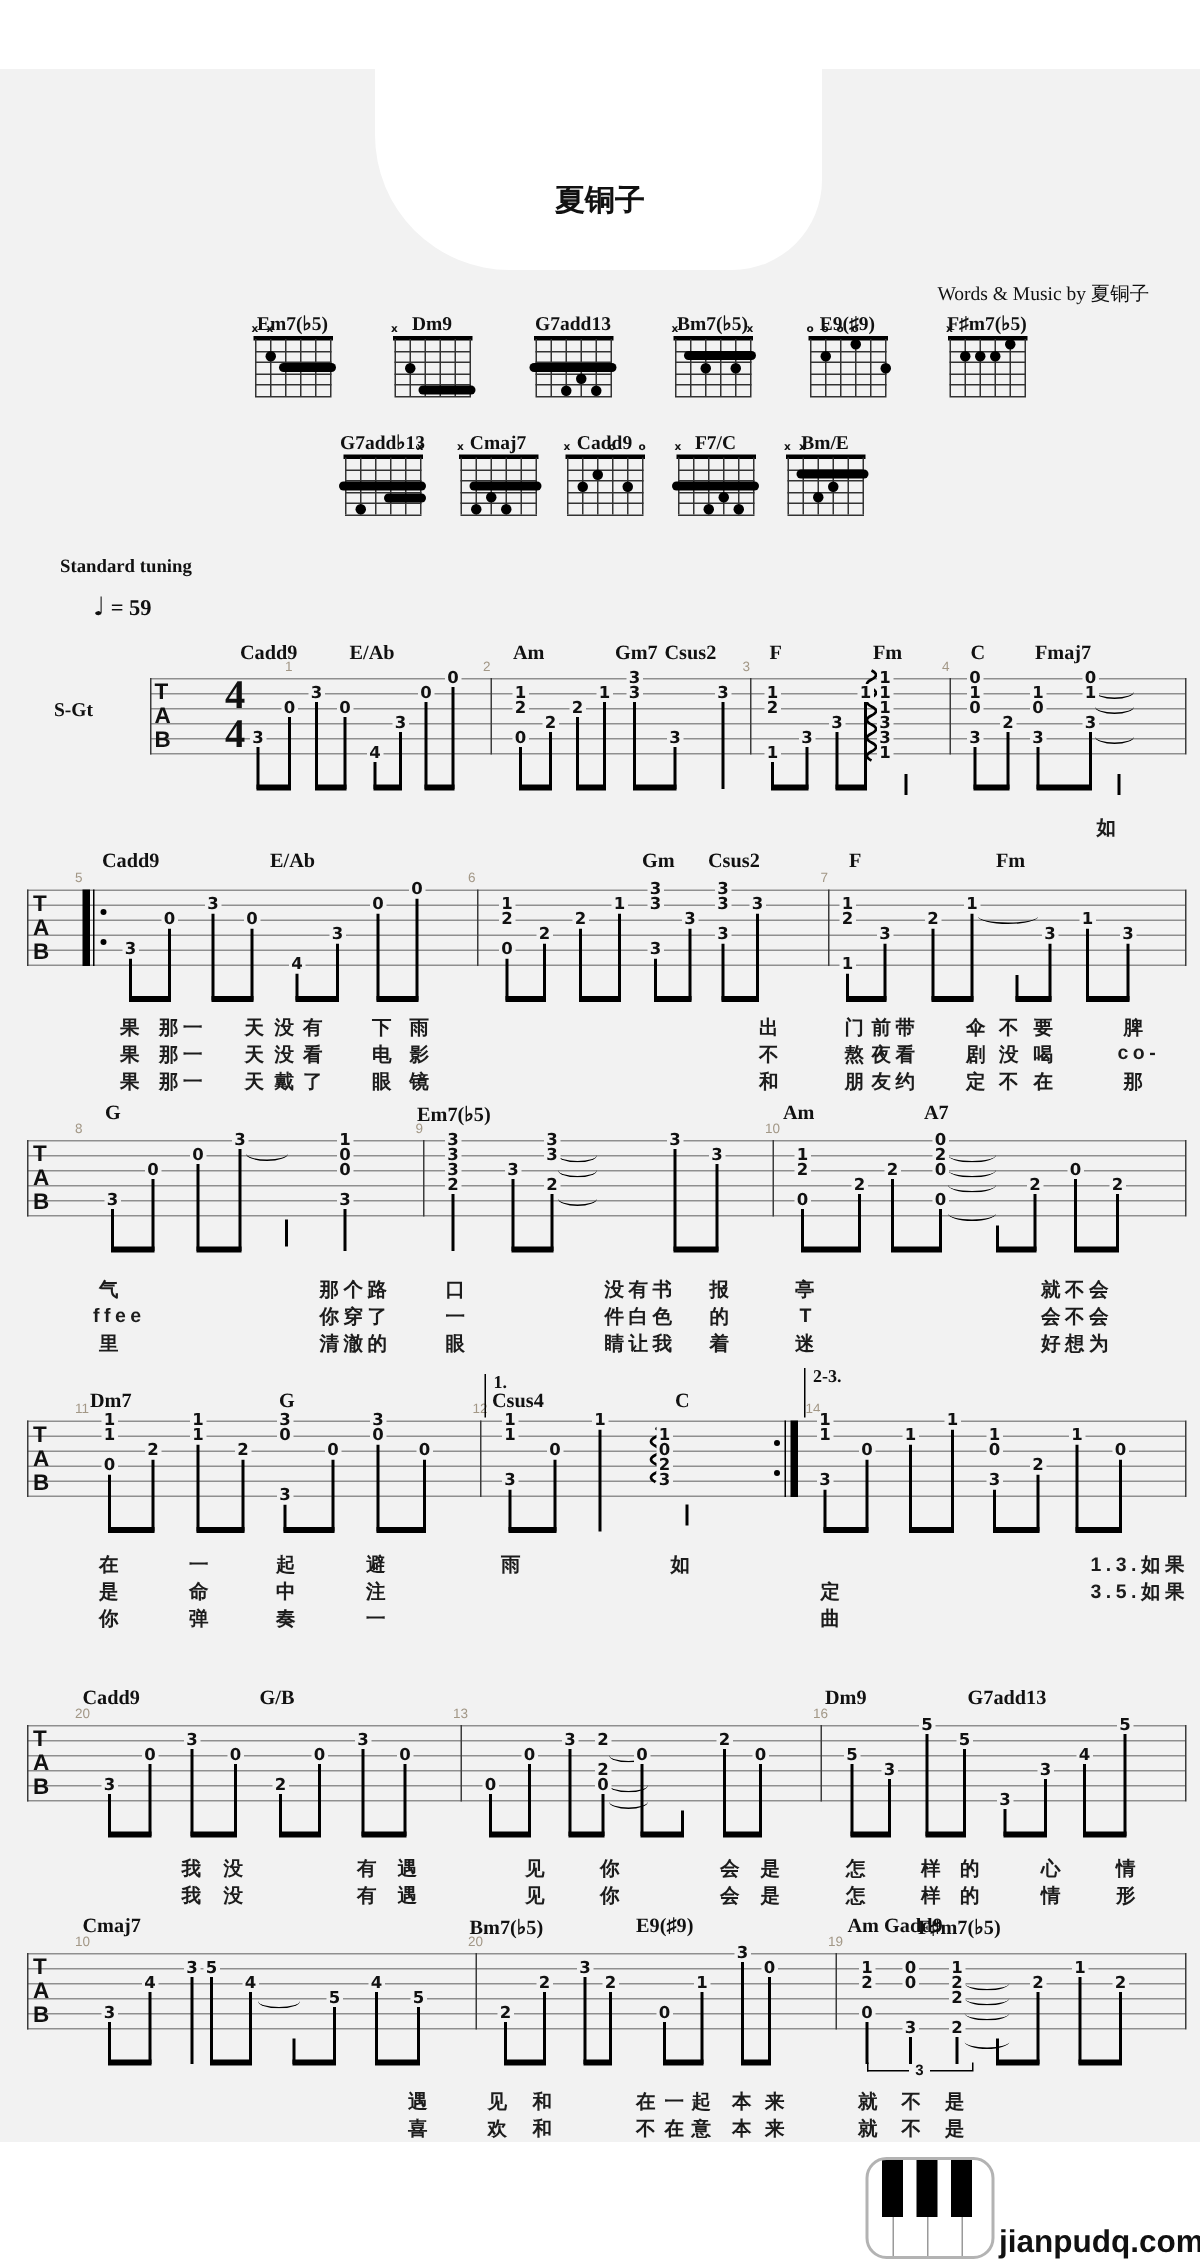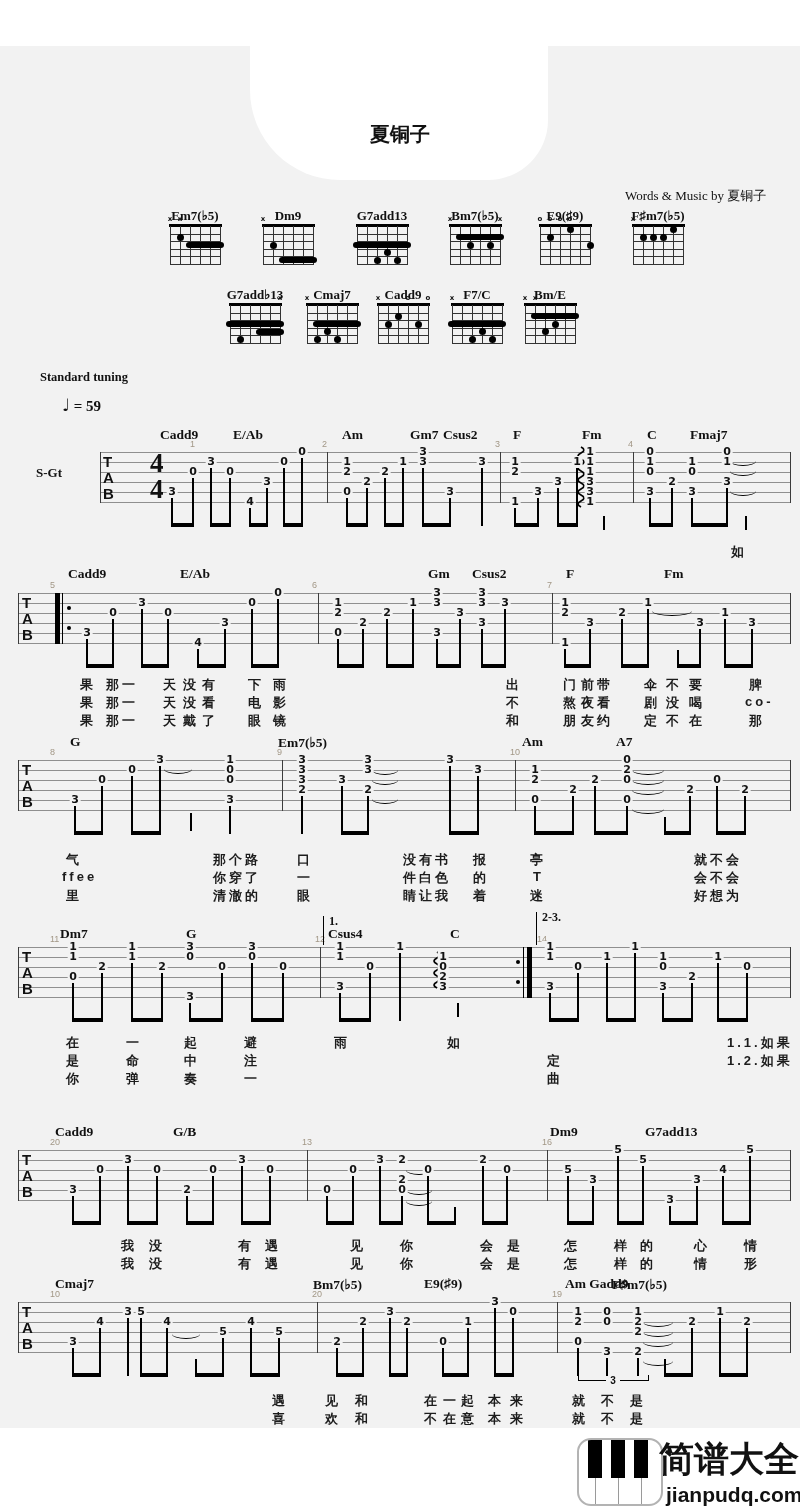--- a/index.html
+++ b/index.html
@@ -38,21 +38,20 @@
   <div class="abs serif" id="sgt">S-Gt</div>
 
   <div class="abs" id="logo-box">
     <div class="bkey" style="left:9px"></div>
       <div class="bkey" style="left:32px"></div>
       <div class="bkey" style="left:55px"></div>
     <div class="kline" style="left:16px"></div>
       <div class="kline" style="left:39px"></div>
       <div class="kline" style="left:62px"></div>
   </div>
-  <div class="abs" id="brand">简谱大全</div>
   <div class="abs" id="domain">jianpudq.com</div>
 <div class="abs" style="left: 195px; top: 208px; transform: translateX(-50%); font: bold 13px &quot;Liberation Serif&quot;, serif; white-space: nowrap;">Em7(♭5)</div>
     <div class="abs" style="left: 169px; top: 224px; width: 53px; height: 3px; background: rgb(0, 0, 0);"></div>
     <div class="abs" style="left: 170px; top: 226px; width: 1px; height: 38px; background: rgb(51, 51, 51);"></div>
     <div class="abs" style="left: 180px; top: 226px; width: 1px; height: 38px; background: rgb(51, 51, 51);"></div>
     <div class="abs" style="left: 190px; top: 226px; width: 1px; height: 38px; background: rgb(51, 51, 51);"></div>
     <div class="abs" style="left: 200px; top: 226px; width: 1px; height: 38px; background: rgb(51, 51, 51);"></div>
     <div class="abs" style="left: 210px; top: 226px; width: 1px; height: 38px; background: rgb(51, 51, 51);"></div>
     <div class="abs" style="left: 220px; top: 226px; width: 1px; height: 38px; background: rgb(51, 51, 51);"></div>
     <div class="abs" style="left: 170px; top: 233.6px; width: 51px; height: 1px; background: rgb(51, 51, 51);"></div>
@@ -691,27 +690,27 @@
     <div class="abs" style="left: 663px; top: 981px; transform: translateX(-50%); font: bold 11px / 12px &quot;DejaVu Sans&quot;, sans-serif; background: rgb(242, 242, 242); padding: 0px 1.5px; height: 12px;">3</div>
     <div class="abs" style="left: 692px; top: 971px; transform: translateX(-50%); font: bold 11px / 12px &quot;DejaVu Sans&quot;, sans-serif; background: rgb(242, 242, 242); padding: 0px 1.5px; height: 12px;">2</div>
     <div class="abs" style="left: 718px; top: 951px; transform: translateX(-50%); font: bold 11px / 12px &quot;DejaVu Sans&quot;, sans-serif; background: rgb(242, 242, 242); padding: 0px 1.5px; height: 12px;">1</div>
     <div class="abs" style="left: 747px; top: 961px; transform: translateX(-50%); font: bold 11px / 12px &quot;DejaVu Sans&quot;, sans-serif; background: rgb(242, 242, 242); padding: 0px 1.5px; height: 12px;">0</div>
     <div class="abs" style="left: 66px; top: 1034px; font: bold 13px &quot;Liberation Sans&quot;, sans-serif; letter-spacing: 3px; color: rgb(28, 28, 28); white-space: nowrap;">在</div>
     <div class="abs" style="left: 126px; top: 1034px; font: bold 13px &quot;Liberation Sans&quot;, sans-serif; letter-spacing: 3px; color: rgb(28, 28, 28); white-space: nowrap;">一</div>
     <div class="abs" style="left: 184px; top: 1034px; font: bold 13px &quot;Liberation Sans&quot;, sans-serif; letter-spacing: 3px; color: rgb(28, 28, 28); white-space: nowrap;">起</div>
     <div class="abs" style="left: 244px; top: 1034px; font: bold 13px &quot;Liberation Sans&quot;, sans-serif; letter-spacing: 3px; color: rgb(28, 28, 28); white-space: nowrap;">避</div>
     <div class="abs" style="left: 334px; top: 1034px; font: bold 13px &quot;Liberation Sans&quot;, sans-serif; letter-spacing: 3px; color: rgb(28, 28, 28); white-space: nowrap;">雨</div>
     <div class="abs" style="left: 447px; top: 1034px; font: bold 13px &quot;Liberation Sans&quot;, sans-serif; letter-spacing: 3px; color: rgb(28, 28, 28); white-space: nowrap;">如</div>
-    <div class="abs" style="left: 727px; top: 1034px; font: bold 13px &quot;Liberation Sans&quot;, sans-serif; letter-spacing: 3px; color: rgb(28, 28, 28); white-space: nowrap;">1.1.如果</div>
+    <div class="abs" style="left: 727px; top: 1034px; font: bold 13px &quot;Liberation Sans&quot;, sans-serif; letter-spacing: 3px; color: rgb(28, 28, 28); white-space: nowrap;">1.3.如果</div>
     <div class="abs" style="left: 66px; top: 1052px; font: bold 13px &quot;Liberation Sans&quot;, sans-serif; letter-spacing: 3px; color: rgb(28, 28, 28); white-space: nowrap;">是</div>
     <div class="abs" style="left: 126px; top: 1052px; font: bold 13px &quot;Liberation Sans&quot;, sans-serif; letter-spacing: 3px; color: rgb(28, 28, 28); white-space: nowrap;">命</div>
     <div class="abs" style="left: 184px; top: 1052px; font: bold 13px &quot;Liberation Sans&quot;, sans-serif; letter-spacing: 3px; color: rgb(28, 28, 28); white-space: nowrap;">中</div>
     <div class="abs" style="left: 244px; top: 1052px; font: bold 13px &quot;Liberation Sans&quot;, sans-serif; letter-spacing: 3px; color: rgb(28, 28, 28); white-space: nowrap;">注</div>
     <div class="abs" style="left: 547px; top: 1052px; font: bold 13px &quot;Liberation Sans&quot;, sans-serif; letter-spacing: 3px; color: rgb(28, 28, 28); white-space: nowrap;">定</div>
-    <div class="abs" style="left: 727px; top: 1052px; font: bold 13px &quot;Liberation Sans&quot;, sans-serif; letter-spacing: 3px; color: rgb(28, 28, 28); white-space: nowrap;">1.2.如果</div>
+    <div class="abs" style="left: 727px; top: 1052px; font: bold 13px &quot;Liberation Sans&quot;, sans-serif; letter-spacing: 3px; color: rgb(28, 28, 28); white-space: nowrap;">3.5.如果</div>
     <div class="abs" style="left: 66px; top: 1070px; font: bold 13px &quot;Liberation Sans&quot;, sans-serif; letter-spacing: 3px; color: rgb(28, 28, 28); white-space: nowrap;">你</div>
     <div class="abs" style="left: 126px; top: 1070px; font: bold 13px &quot;Liberation Sans&quot;, sans-serif; letter-spacing: 3px; color: rgb(28, 28, 28); white-space: nowrap;">弹</div>
     <div class="abs" style="left: 184px; top: 1070px; font: bold 13px &quot;Liberation Sans&quot;, sans-serif; letter-spacing: 3px; color: rgb(28, 28, 28); white-space: nowrap;">奏</div>
     <div class="abs" style="left: 244px; top: 1070px; font: bold 13px &quot;Liberation Sans&quot;, sans-serif; letter-spacing: 3px; color: rgb(28, 28, 28); white-space: nowrap;">一</div>
     <div class="abs" style="left: 547px; top: 1070px; font: bold 13px &quot;Liberation Sans&quot;, sans-serif; letter-spacing: 3px; color: rgb(28, 28, 28); white-space: nowrap;">曲</div>
     <div class="abs" style="left: 18px; top: 1150px; width: 772px; height: 1px; background: rgb(143, 143, 143);"></div>
     <div class="abs" style="left: 18px; top: 1160px; width: 772px; height: 1px; background: rgb(143, 143, 143);"></div>
     <div class="abs" style="left: 18px; top: 1170px; width: 772px; height: 1px; background: rgb(143, 143, 143);"></div>
     <div class="abs" style="left: 18px; top: 1180px; width: 772px; height: 1px; background: rgb(143, 143, 143);"></div>
     <div class="abs" style="left: 18px; top: 1190px; width: 772px; height: 1px; background: rgb(143, 143, 143);"></div>

